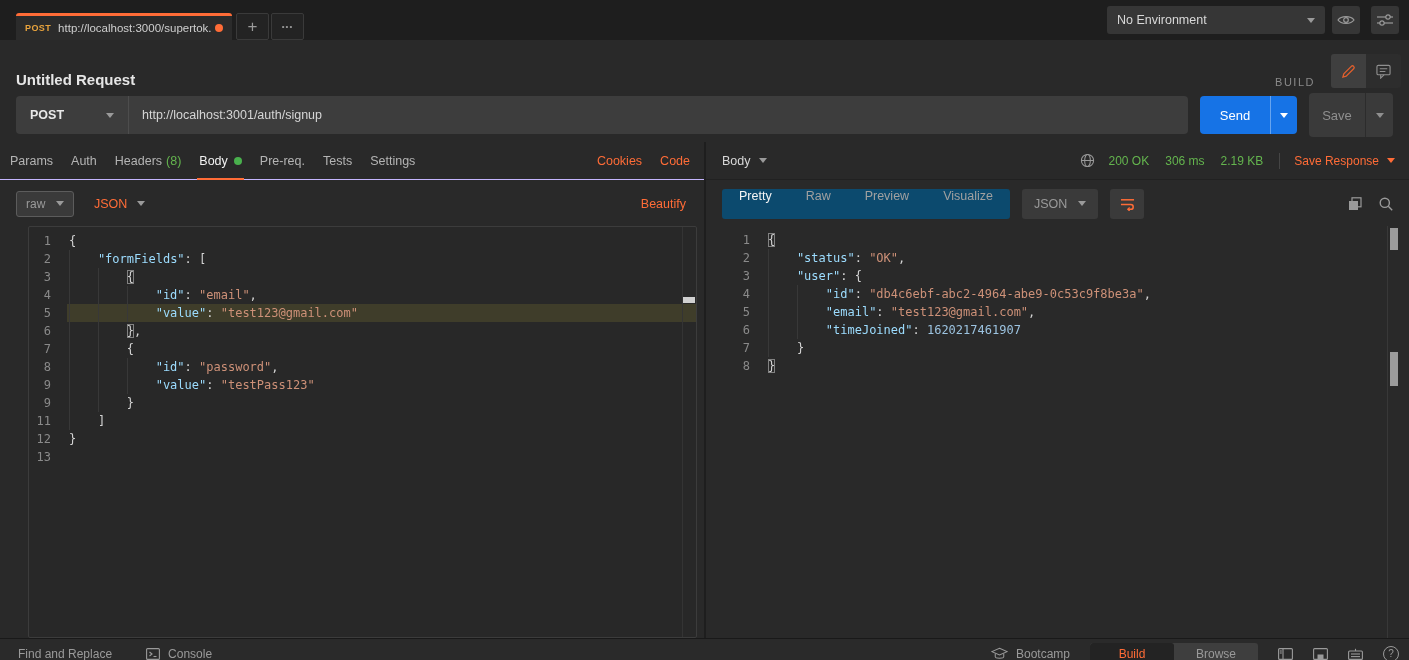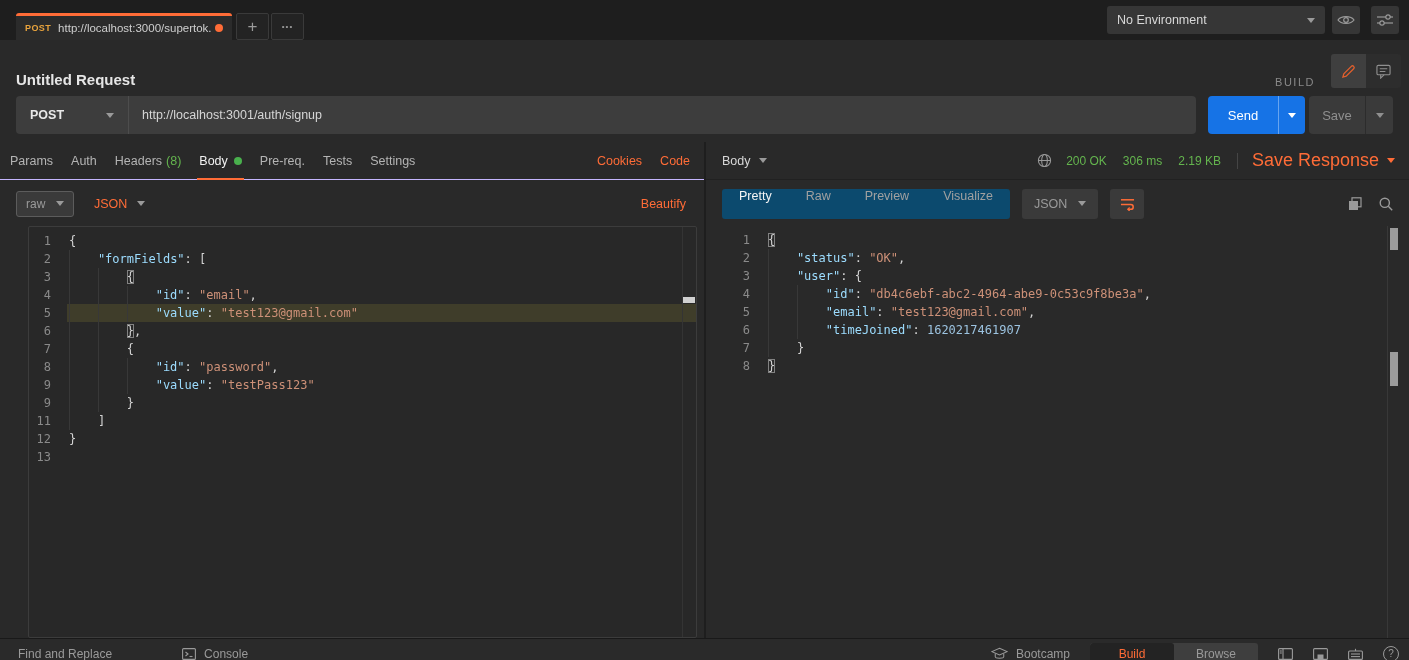--- a/index.html
+++ b/index.html
@@ -48,21 +48,21 @@
   .method-seg{width:112px;flex:none;display:flex;align-items:center;padding:0 14px;cursor:pointer;height:100%}
   .method-seg .txt{font-size:12.5px;font-weight:700;color:#e8e8e8}
   .method-seg .chev{margin-left:auto;color:#9a9a9a}
   .url-divider{width:1px;height:100%;background:#4d4d4d;flex:none}
   .url-text{font-size:12.5px;color:#d6d6d6;padding-left:13px;white-space:nowrap}
   .send-btn{margin-left:12px;height:38px;display:flex;flex:none;cursor:pointer}
   .send-btn .main{width:70px;background:var(--send-blue,#1673e6);color:#fff;font-size:13px;
     display:flex;align-items:center;justify-content:center;border-radius:4px 0 0 4px}
   .send-btn .caret{width:27px;background:var(--send-blue,#1673e6);border-left:1px solid rgba(255,255,255,.35);
     display:flex;align-items:center;justify-content:center;color:#fff;border-radius:0 4px 4px 0}
-  .save-btn{margin-left:4px;height:38px;display:flex;flex:none;cursor:pointer}
+  .save-btn{margin-left:12px;height:44px;display:flex;flex:none;cursor:pointer}
   .save-btn .main{width:56px;background:#3a3a3a;color:#8f8f8f;font-size:13px;
     display:flex;align-items:center;justify-content:center;border-radius:4px 0 0 4px}
   .save-btn .caret{width:28px;background:#3a3a3a;border-left:1px solid #2c2c2c;color:#8f8f8f;
     display:flex;align-items:center;justify-content:center;border-radius:0 4px 4px 0}
 
   
   .pane-divider{position:absolute;left:704px;top:142px;width:2px;height:496px;background:#1e1e1e}
   .req-tabstrip{position:absolute;left:0;top:142px;width:704px;height:38px;display:flex;align-items:center;
     padding-left:10px;border-bottom:1px solid #c4b5fd}
   .tabstrip-item{font-size:12.5px;color:#b4b4b4;margin-right:18px;height:38px;display:flex;align-items:center;cursor:pointer;position:relative}
@@ -75,21 +75,21 @@
   .strip-right .orange-link{margin-left:18px}
 
   .resp-tabstrip{position:absolute;left:706px;top:142px;width:703px;height:38px;display:flex;align-items:center;
     padding:0 14px 0 16px;border-bottom:1px solid #212121}
   .body-dd{display:flex;align-items:center;font-size:12.5px;color:#d8d8d8;cursor:pointer}
   .body-dd .chev{margin-left:8px;color:#9a9a9a}
   .resp-meta{margin-left:auto;display:flex;align-items:center}
   .globe{color:#9a9a9a;display:flex;margin-right:14px}
   .meta-green{font-size:12px;color:var(--green,#64b54e);margin-right:16px}
   .meta-sep{width:1px;height:16px;background:#454545;margin-right:14px}
-  .save-resp{display:flex;align-items:center;font-size:18px;color:var(--accent-orange,#ff6c37);cursor:pointer}
+  .save-resp{display:flex;align-items:center;font-size:12px;color:var(--accent-orange,#ff6c37);cursor:pointer}
   .save-resp .chev{margin-left:8px}
 
   
   .req-subbar{position:absolute;left:0;top:181px;width:704px;height:45px;display:flex;align-items:center;padding-left:16px}
   .raw-select{width:58px;height:26px;background:#3a3a3a;border:1px solid #5c5c5c;border-radius:3px;
     display:flex;align-items:center;padding:0 9px;font-size:12px;color:#9a9a9a;cursor:pointer}
   .raw-select .chev{margin-left:auto}
   .lang-dd{display:flex;align-items:center;margin-left:20px;font-size:12.5px;color:var(--accent-orange,#ff6c37);cursor:pointer}
   .lang-dd .chev{margin-left:10px;color:#9a9a9a}
   .beautify{margin-left:auto;margin-right:18px}
@@ -125,21 +125,21 @@
   .req-scroll-track{position:absolute;top:0;bottom:0;right:13px;width:1px;background:#343434}
   .req-scroll-mark{position:absolute;right:1px;top:70px;width:12px;height:6px;background:#d0d0d0}
   .resp-track{position:absolute;left:1387px;top:226px;width:1px;height:412px;background:#383838}
   .resp-mark-a{position:absolute;left:1390px;top:228px;width:8px;height:22px;background:#9b9b9b}
   .resp-mark-b{position:absolute;left:1390px;top:352px;width:8px;height:34px;background:#9b9b9b}
 
   
   .statusbar{position:absolute;left:0;top:638px;width:100%;height:30px;background:#2a2a2a;
     border-top:1px solid #191919;display:flex;align-items:center;padding:0 10px 0 18px;color:#9a9a9a;font-size:12px}
   .sb-item{display:flex;align-items:center;cursor:pointer}
-  .sb-console{margin-left:70px}
+  .sb-console{margin-left:34px}
   .sb-console svg{margin-right:8px}
   .sb-right{margin-left:auto;display:flex;align-items:center;gap:20px}
   .sb-bootcamp svg{margin-right:8px}
   .bb-toggle{width:168px;height:22px;background:#3e3e3e;border-radius:3px;display:flex;overflow:hidden}
   .bb-seg{flex:1;display:flex;align-items:center;justify-content:center;font-size:12px;cursor:pointer;color:#9a9a9a}
   .bb-seg.active{background:#232323;color:var(--accent-orange,#ff6c37);border-radius:3px}
   .sb-icon{display:flex;cursor:pointer}
   .help-circle{width:16px;height:16px;border:1px solid #9a9a9a;border-radius:50%;display:flex;align-items:center;
     justify-content:center;font-size:10px;color:#9a9a9a}
 

